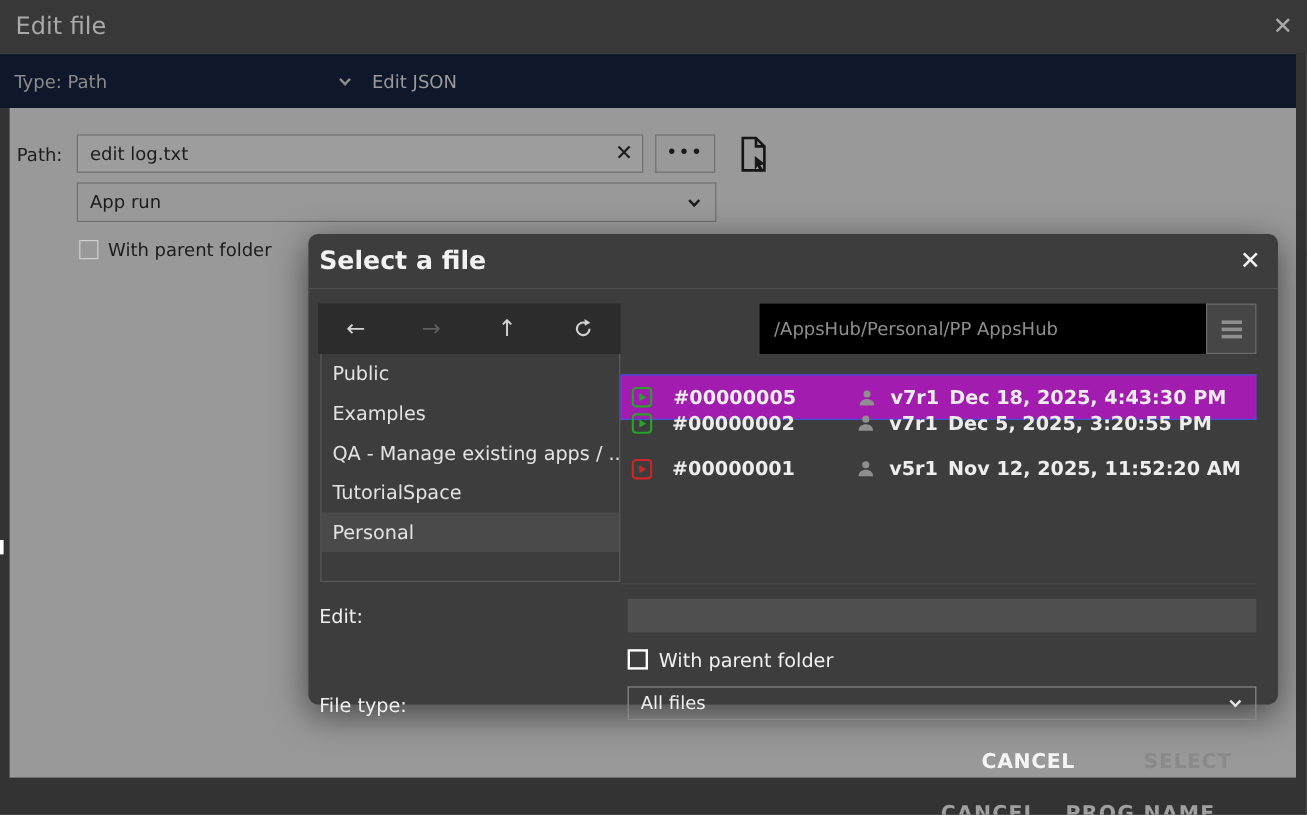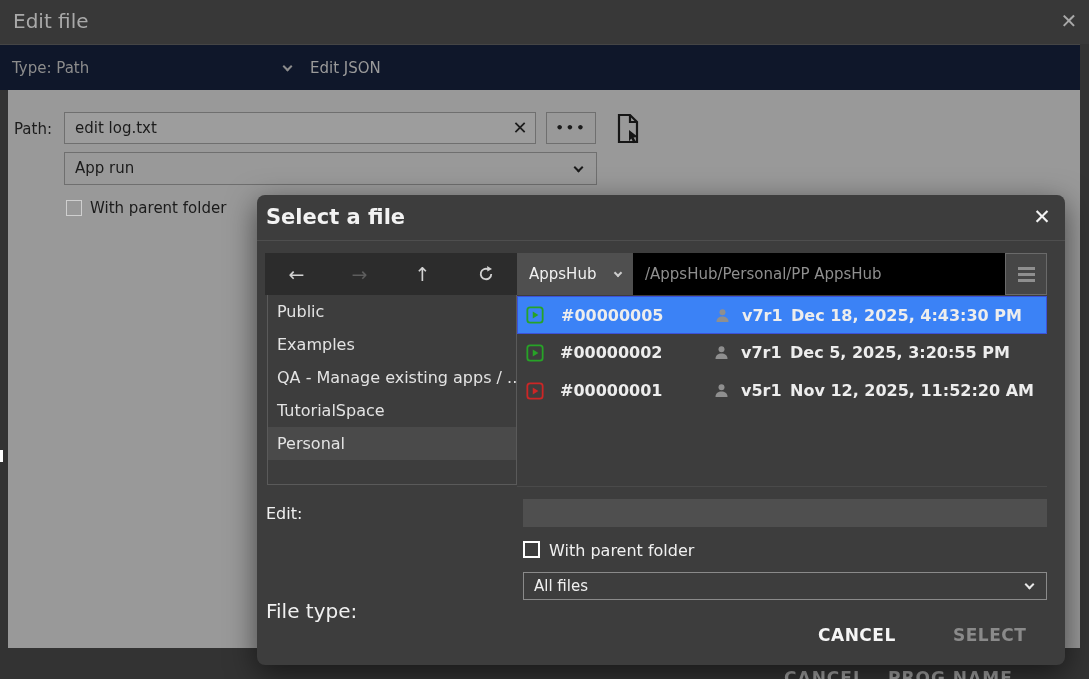--- a/index.html
+++ b/index.html
@@ -44,21 +44,21 @@
     background:transparent; }
   .parent-label1 { left:82px; top:109px; font-size:15px; color:#1b1b1b; }
 
   .left-tick { left:0; top:450px; width:3px; height:12px; background:#ffffff; }
 
   .footer-cut { top:668px; font-size:17px; font-weight:600; letter-spacing:1px; color:#a0a0a0; }
   .footer-cut.cancel { left:784px; }
   .footer-cut.prog { left:888px; }
 
   
-  .modal { left:257px; top:195px; width:808px; height:470px; background:#3d3d3d;
+  .modal { left:257px; top:195px; width:808px; height:392px; background:#3d3d3d;
     border-radius:8px; box-shadow:0 8px 30px rgba(0,0,0,.55); }
   .modal-title { left:9px; top:10px; font-size:21px; font-weight:600; color:#f2f2f2; }
   .modal-close { left:772px; top:9px; width:26px; height:26px; color:#f2f2f2; font-size:21px;
     line-height:26px; text-align:center; font-weight:600; }
   .modal-divider { left:0; top:45px; width:808px; height:1px; background:#4e4e4e; }
 
   .toolbar { left:8px; top:58px; width:782px; height:42px; }
   .nav-section { position:absolute; left:0; top:0; width:252px; height:42px; background:#2c2c2c; }
   .nav-btn { position:absolute; top:0; width:63px; height:42px; text-align:center;
     line-height:42px; font-size:19px; color:#d2d2d2; }
@@ -75,36 +75,36 @@
   .menu-bars div { width:17px; height:3px; background:#8f8f8f; margin-bottom:3px; }
 
   .sidebar { left:10px; top:100px; width:250px; height:190px; border:1px solid #5a5a5a;
     border-top:none; overflow:hidden; }
   .side-item { height:33px; line-height:33px; padding-left:9px; font-size:16px; color:#e3e3e3;
     white-space:nowrap; overflow:hidden; }
   .side-item.sel { background:#4a4a4a; }
 
   .filelist { left:260px; top:100px; width:530px; height:192px; border-bottom:1px solid #4a4a4a; }
   .frow { position:absolute; left:0; width:530px; height:38px; }
-  .frow.sel { background:#3b82f6; border:1px solid #3c52d9; }
+  .frow.sel { background:#a21caf; border:1px solid #3c52d9;margin-top:16px; }
   .frow .status { position:absolute; left:9px; top:10px; width:18px; height:18px; }
   .frow.sel .status { left:8px; top:9px; }
   .frow .fname { position:absolute; left:43px; top:9px; font-size:16px; font-weight:600; color:#ededed; }
   .frow .person { position:absolute; left:196px; top:10px; width:17px; height:17px; }
   .frow .ver { position:absolute; left:224px; top:9px; font-size:16px; font-weight:600; color:#ededed; }
   .frow .fdate { position:absolute; left:273px; top:9px; font-size:16px; font-weight:600; color:#ededed; white-space:nowrap; }
 
   .file-label { left:9px; top:309px; font-size:16px; color:#f0f0f0; }
   .file-input { left:266px; top:304px; width:524px; height:28px; background:#4f4f4f; }
 
   .parent-check2 { left:266px; top:346px; width:17px; height:17px; border:2px solid #ffffff;
     background:transparent; }
   .parent-label2 { left:292px; top:346px; font-size:16px; color:#f0f0f0; }
 
-  .ftype-label { left:9px; top:404px; font-size:20px; color:#f0f0f0; }
+  .ftype-label { left:9px; top:383px; font-size:16px; color:#f0f0f0; }
   .ftype-select { left:266px; top:377px; width:524px; height:28px; border:1px solid #8a8a8a;
     font-size:15px; color:#f0f0f0; line-height:26px; padding-left:10px; }
   .ftype-chev { position:absolute; right:13px; top:8px; width:7px; height:7px;
     border-right:2px solid #e8e8e8; border-bottom:2px solid #e8e8e8; transform:rotate(45deg); }
 
   .dlg-btn { top:430px; font-size:17px; font-weight:600; letter-spacing:.5px; }
   .dlg-btn.cancel { left:561px; color:#f5f5f5; }
   .dlg-btn.select { left:696px; color:#8a8a8a; }
 </style>
 </head>
@@ -160,24 +160,20 @@
       <div class="nav-btn" style="left:0">←</div>
       <div class="nav-btn disabled" style="left:63px">→</div>
       <div class="nav-btn" style="left:126px">↑</div>
       <div class="nav-btn" style="left:189px">
         <svg width="18" height="18" viewBox="0 0 24 24" style="margin-top:12px">
           <path d="M19 12 a7 7 0 1 1 -4.2 -6.4" fill="none" stroke="#d2d2d2" stroke-width="2.4"></path>
           <path d="M13.5 1.2 L20 5.2 L13.8 8.6 Z" fill="#d2d2d2"></path>
         </svg>
       </div>
     </div>
-    <div class="space-select">
-      <span>AppsHub</span>
-      <span class="space-chev"></span>
-    </div>
     <div class="addr-path">/AppsHub/Personal/PP AppsHub</div>
     <div class="menu-btn">
       <div class="menu-bars">
           <div></div>
           <div></div>
           <div></div>
         </div>
     </div>
   </div>
 

